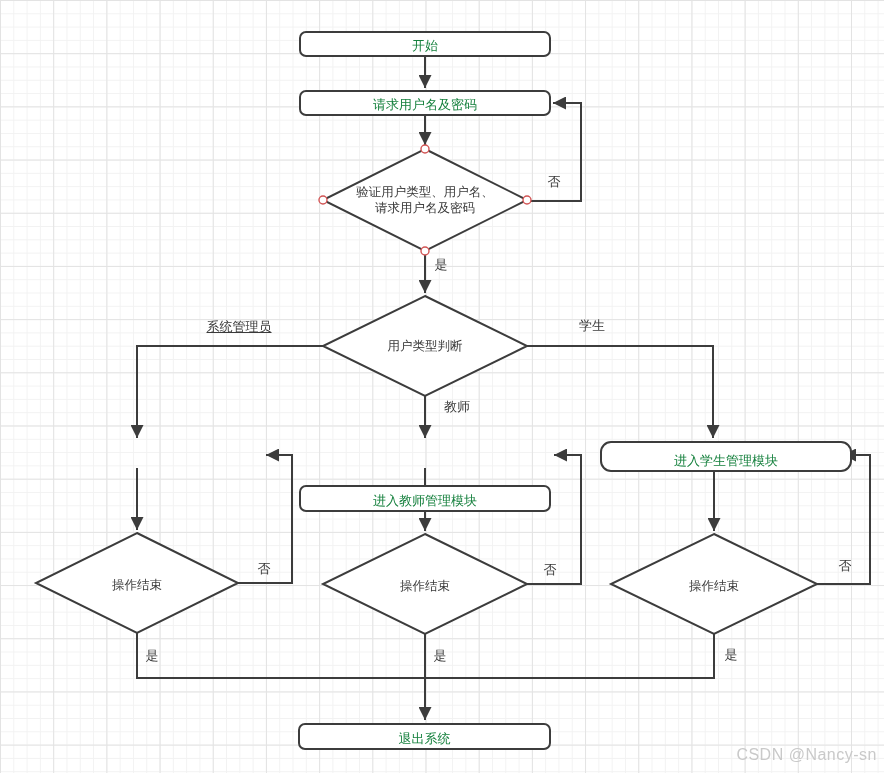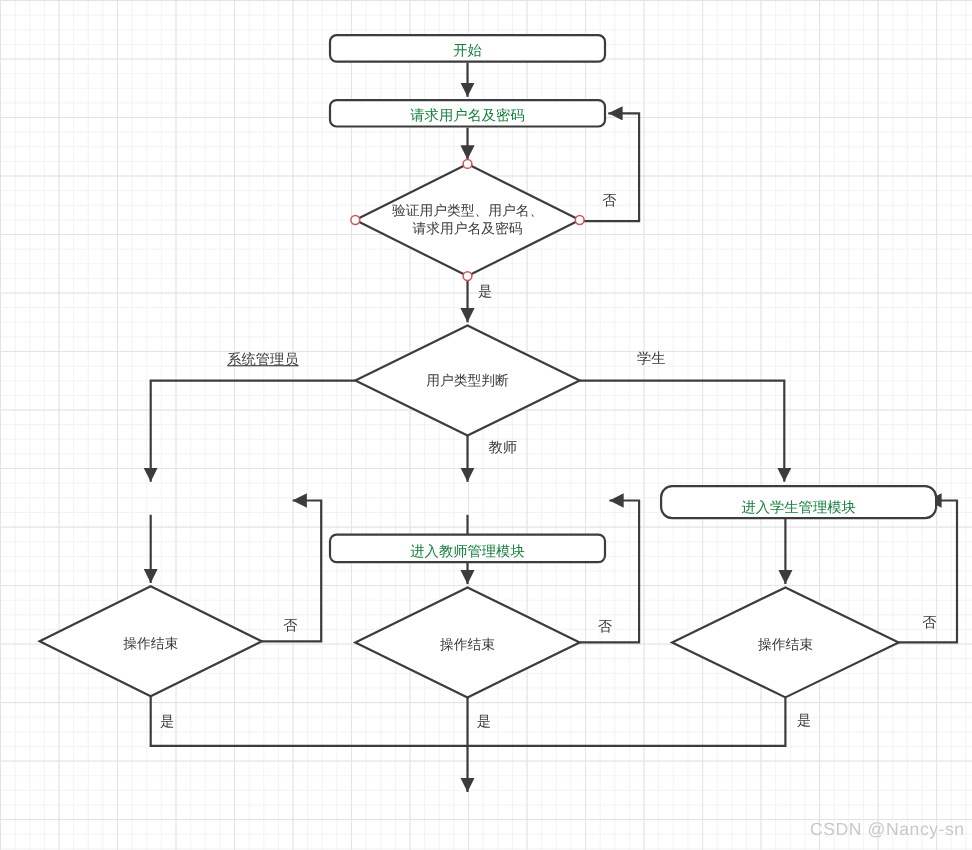--- a/index.html
+++ b/index.html
@@ -134,20 +134,23 @@
 
 
   <div class="node" style="left:299px; top:441px; width:252px; height:27px;margin-top:44px;">
     <span>进入教师管理模块</span>
   </div>
 
   <div class="node" style="left:600px; top:441px; width:252px; height:31px;border-radius:11px;">
     <span>进入学生管理模块</span>
   </div>
 
+  <div class="node" style="left:298px; top:723px; width:253px; height:27px;">
+    <span>退出系统</span>
+  </div>
 
   <div class="dlabel" style="left:425px; top:200px;">
     <span style="display:block;">验证用户类型、用户名、</span>
     <span style="display:block;">请求用户名及密码</span>
   </div>
   <div class="dlabel" style="left:425px; top:346px;text-align:right;">用户类型判断</div>
   <div class="dlabel" style="left:137px; top:585px;">操作结束</div>
   <div class="dlabel" style="left:425px; top:586px;">操作结束</div>
   <div class="dlabel" style="left:714px; top:586px;">操作结束</div>
 

